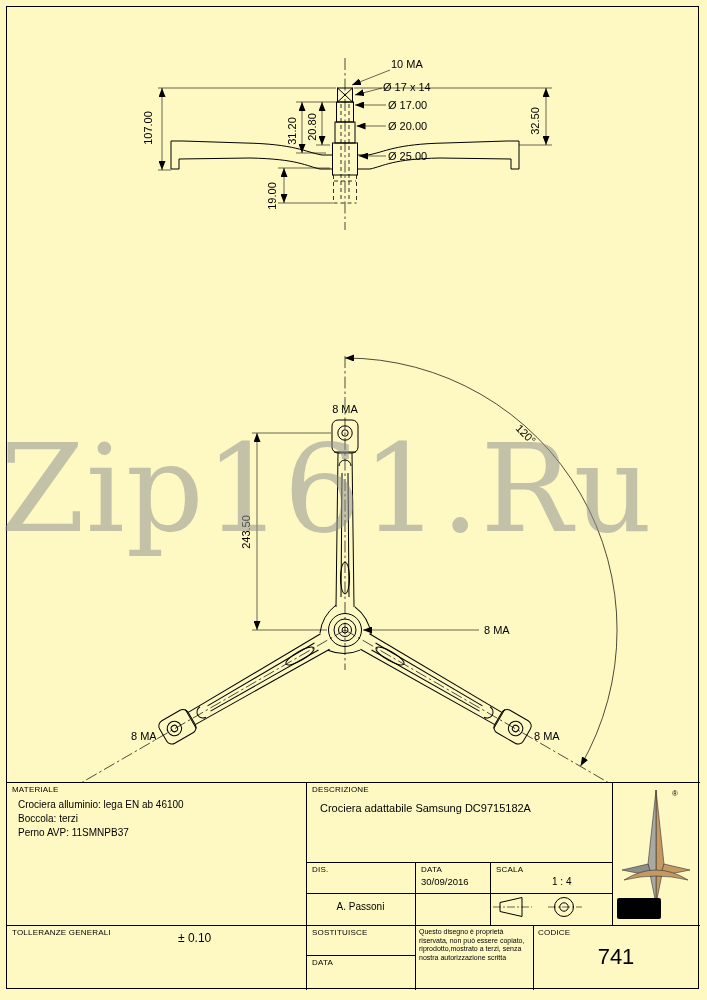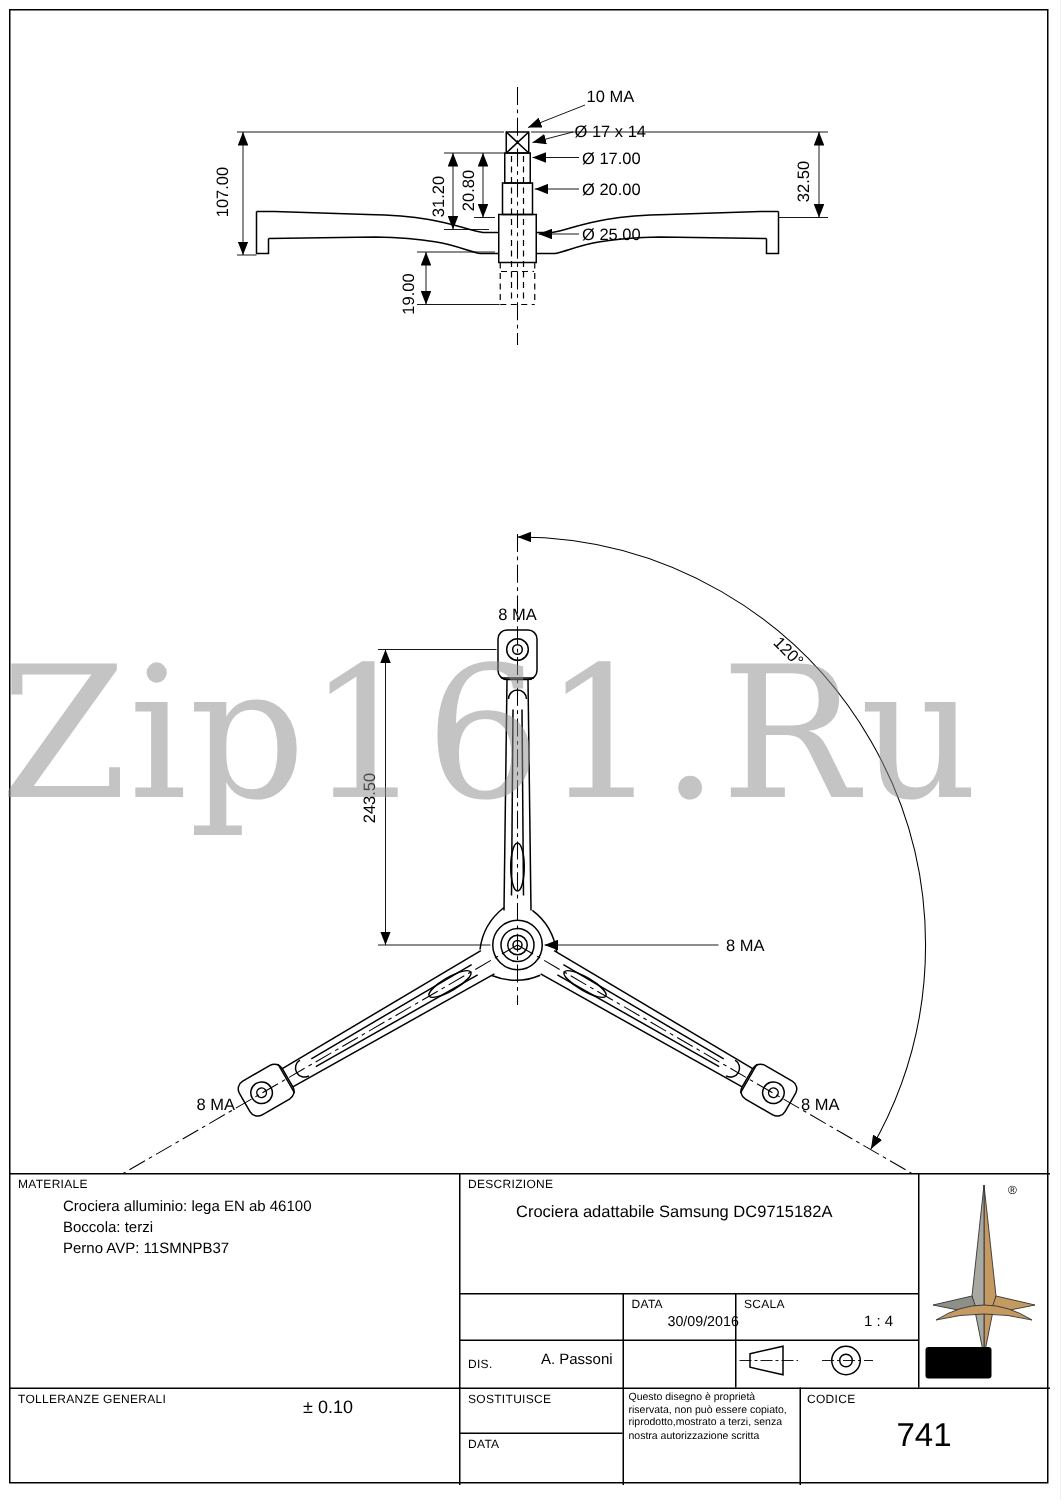--- a/index.html
+++ b/index.html
@@ -1,36 +1,36 @@
 <!DOCTYPE html>
 <html><head>
 <meta charset="utf-8">
 <style>
   html,body { margin:0; padding:0; background:#e8e8e8; }
   .page {
-    position:relative; width:707px; height:1000px; background:#ffffff;
+    position:relative; width:707px; height:1000px; background:#fef9c3;
     font-family:"Liberation Sans", sans-serif; color:#000; overflow:hidden;
     margin:0 auto;
   }
   .frame { position:absolute; left:6px; top:6px; width:693px; height:983px;
            border:1.5px solid #000; box-sizing:border-box; }
   svg.drawing { position:absolute; left:0; top:0; }
   svg text { font-family:"Liberation Sans", sans-serif; font-size:11px; fill:#000; stroke:none; }
   .cl { stroke-dasharray:12 3 2.5 3; }
   .hid line { stroke-dasharray:4 3; stroke-width:0.8; }
   .watermark {
     position:absolute; left:0; top:428px; width:567px; text-align:center;
     font-family:"DejaVu Serif", serif; font-size:122px; line-height:1;
     color:#8f8f8f; opacity:0.52; letter-spacing:1px; pointer-events:none;
     white-space:nowrap;
   }
   .hl { position:absolute; height:1px; background:#000; }
   .vl { position:absolute; width:1px; background:#000; }
   .lbl { position:absolute; font-size:8px; letter-spacing:0.2px; }
-  .val { position:absolute; font-size:10px;margin-left:24px; }
+  .val { position:absolute; font-size:10px; }
   .tiny { position:absolute; font-size:7px; line-height:8.5px; }
   .big  { position:absolute; font-size:22px; }
   .logo-svg, .proj-svg { position:absolute; }
 </style>
 </head>
 <body>
 
 <div class="page">
   <div class="frame"></div>
 
@@ -170,21 +170,21 @@
   <div class="val" style="left:18px;top:799px;">Crociera alluminio: lega EN ab 46100</div>
   <div class="val" style="left:18px;top:813px;">Boccola: terzi</div>
   <div class="val" style="left:18px;top:827px;text-align:right;">Perno AVP: 11SMNPB37</div>
 
   <div class="lbl" style="left:12px;top:928px;">TOLLERANZE GENERALI</div>
   <div class="val" style="left:178px;top:931px;font-size:12px;">± 0.10</div>
 
   <div class="lbl" style="left:312px;top:785px;">DESCRIZIONE</div>
   <div class="val" style="left:320px;top:802px;font-size:11px;">Crociera adattabile Samsung DC9715182A</div>
 
-  <div class="lbl" style="left:312px;top:865px;margin-top:40px;">DIS.</div>
+  <div class="lbl" style="left:312px;top:865px;">DIS.</div>
   <div class="lbl" style="left:421px;top:865px;">DATA</div>
   <div class="val" style="left:421px;top:876px;font-size:9.5px;">30/09/2016</div>
   <div class="lbl" style="left:496px;top:865px;">SCALA</div>
   <div class="val" style="left:552px;top:876px;">1 : 4</div>
   <div class="val" style="left:306px;top:901px;width:109px;text-align:center;">A. Passoni</div>
 
   <svg class="proj-svg" style="left:490px;top:893px;" width="122" height="32" viewBox="0 0 122 32">
     <g stroke="#000" fill="none" stroke-width="1">
       <path d="M10,9.5 L32,4.5 L32,23.5 L10,18.5 Z"></path>
       <circle cx="74" cy="14" r="9.5"></circle>

